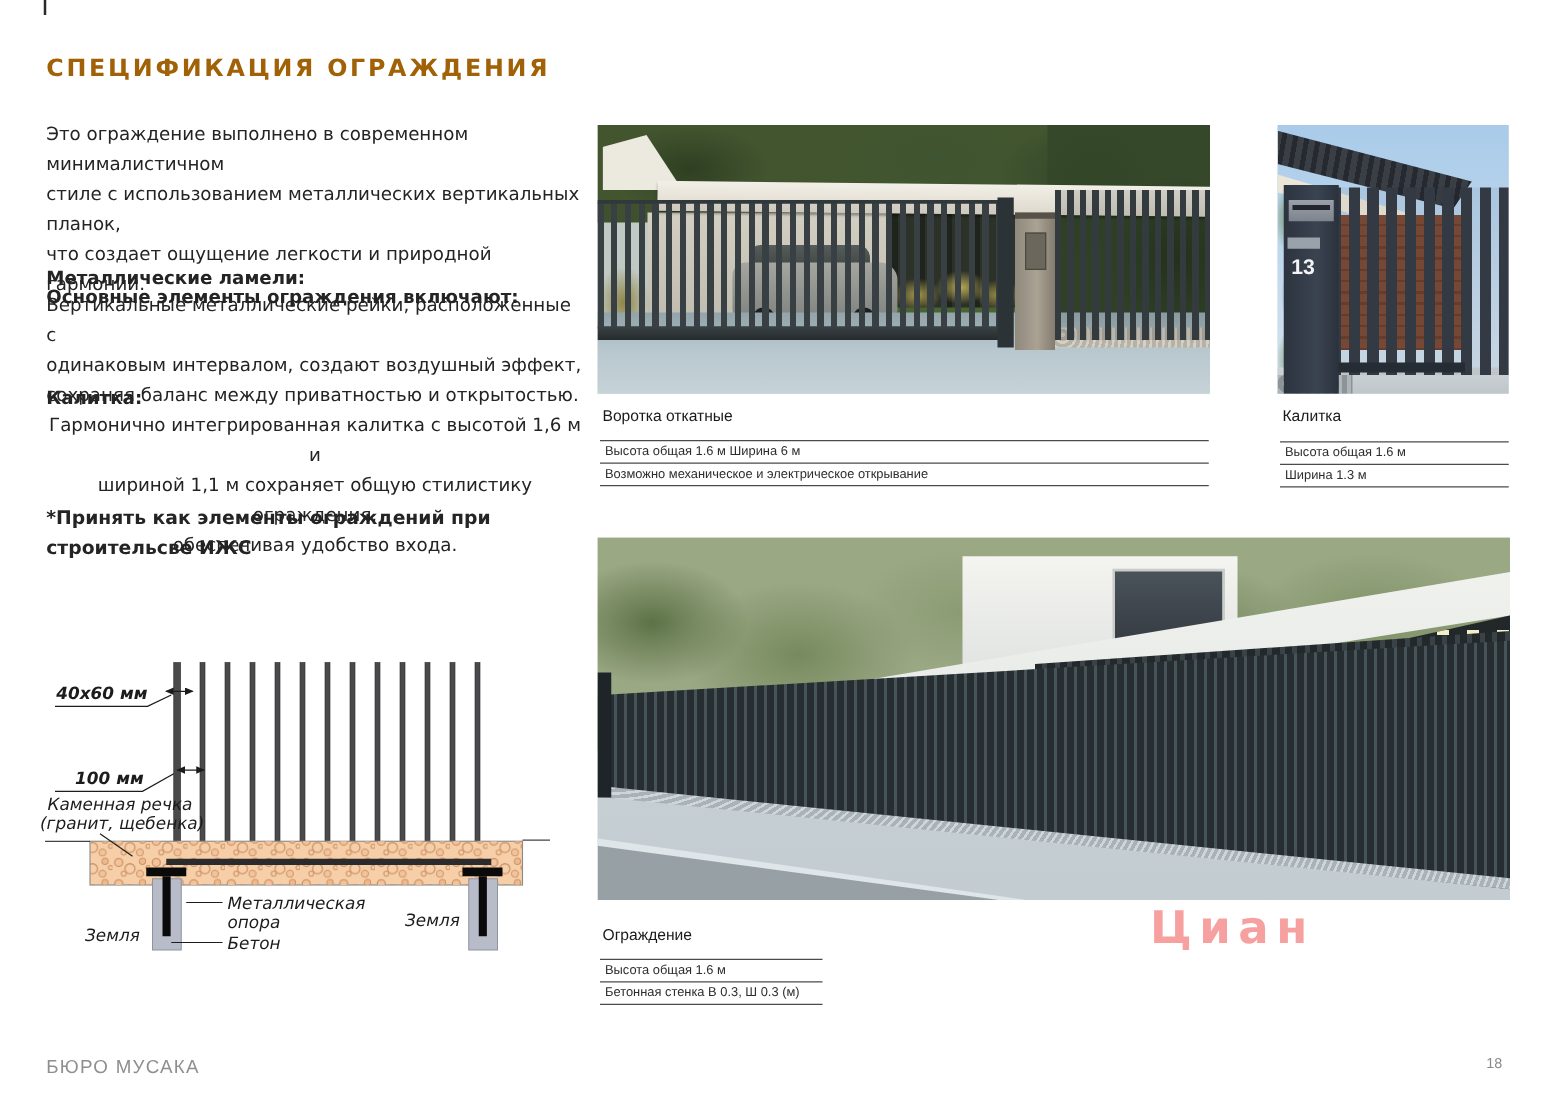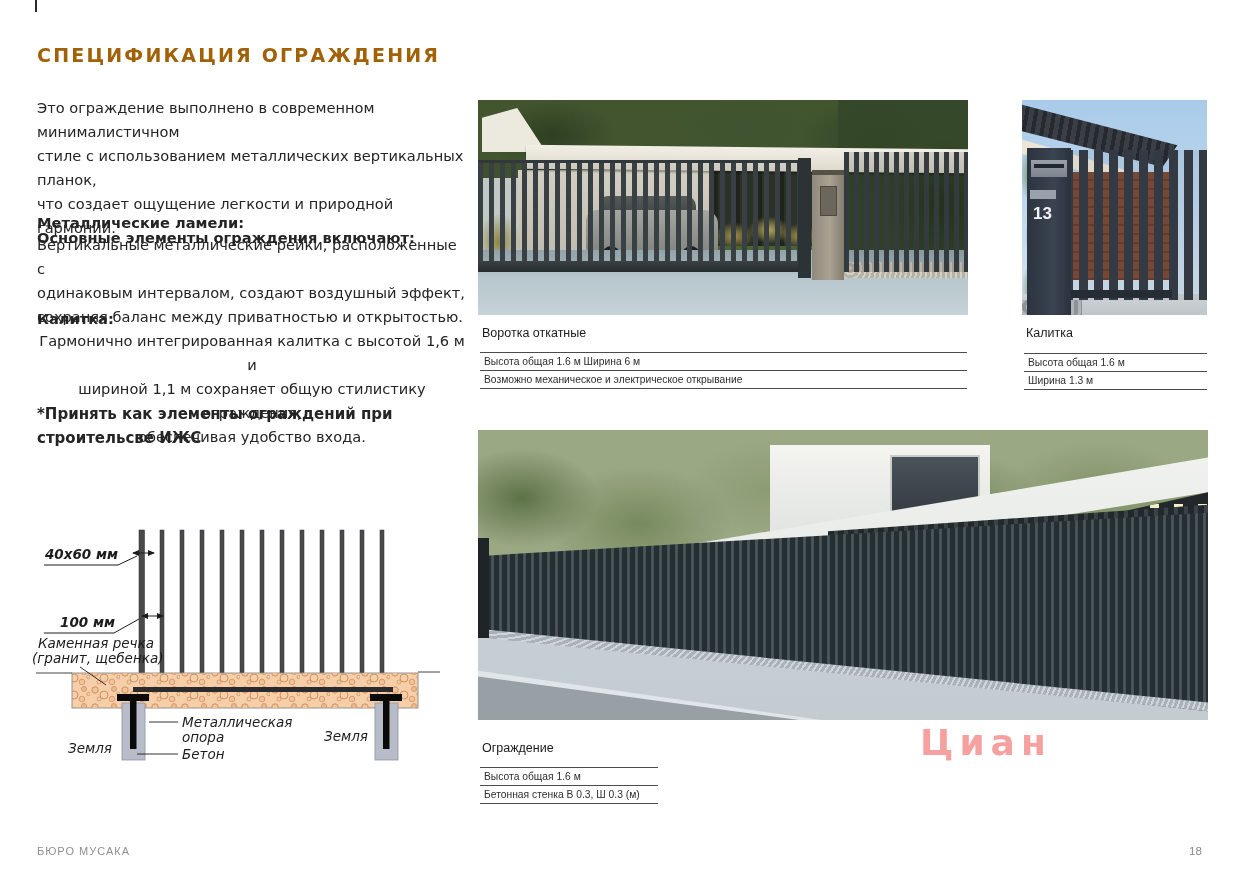--- a/index.html
+++ b/index.html
@@ -148,21 +148,21 @@
 
   
   .watermark{left:920px;top:722px;font-size:36px;font-weight:bold;letter-spacing:6px;
      color:#ef4444;opacity:.5;font-family:"DejaVu Sans",sans-serif;}
 
   
   .diagram{left:30px;top:515px;}
   .diagram text{font-family:"DejaVu Sans","Liberation Sans",sans-serif;font-style:italic;font-size:13.5px;fill:#1c1c1c;}
 
   
-  .footer-studio{left:37px;top:845px;font-size:11px;color:#8f8f8f;letter-spacing:1px;font-family:"Liberation Sans",sans-serif;}
+  .footer-studio{left:37px;top:845px;font-size:15px;color:#8f8f8f;letter-spacing:1px;font-family:"Liberation Sans",sans-serif;}
   .footer-page{left:1189px;top:845px;font-size:11.5px;color:#8a8a8a;font-family:"Liberation Sans",sans-serif;}
 </style>
 </head>
 <body>
 
 <div class="abs corner-tick"></div>
 
 <div class="abs page-title">СПЕЦИФИКАЦИЯ ОГРАЖДЕНИЯ</div>
 
 <div class="abs body-text t-intro">Это ограждение выполнено в современном минималистичном

